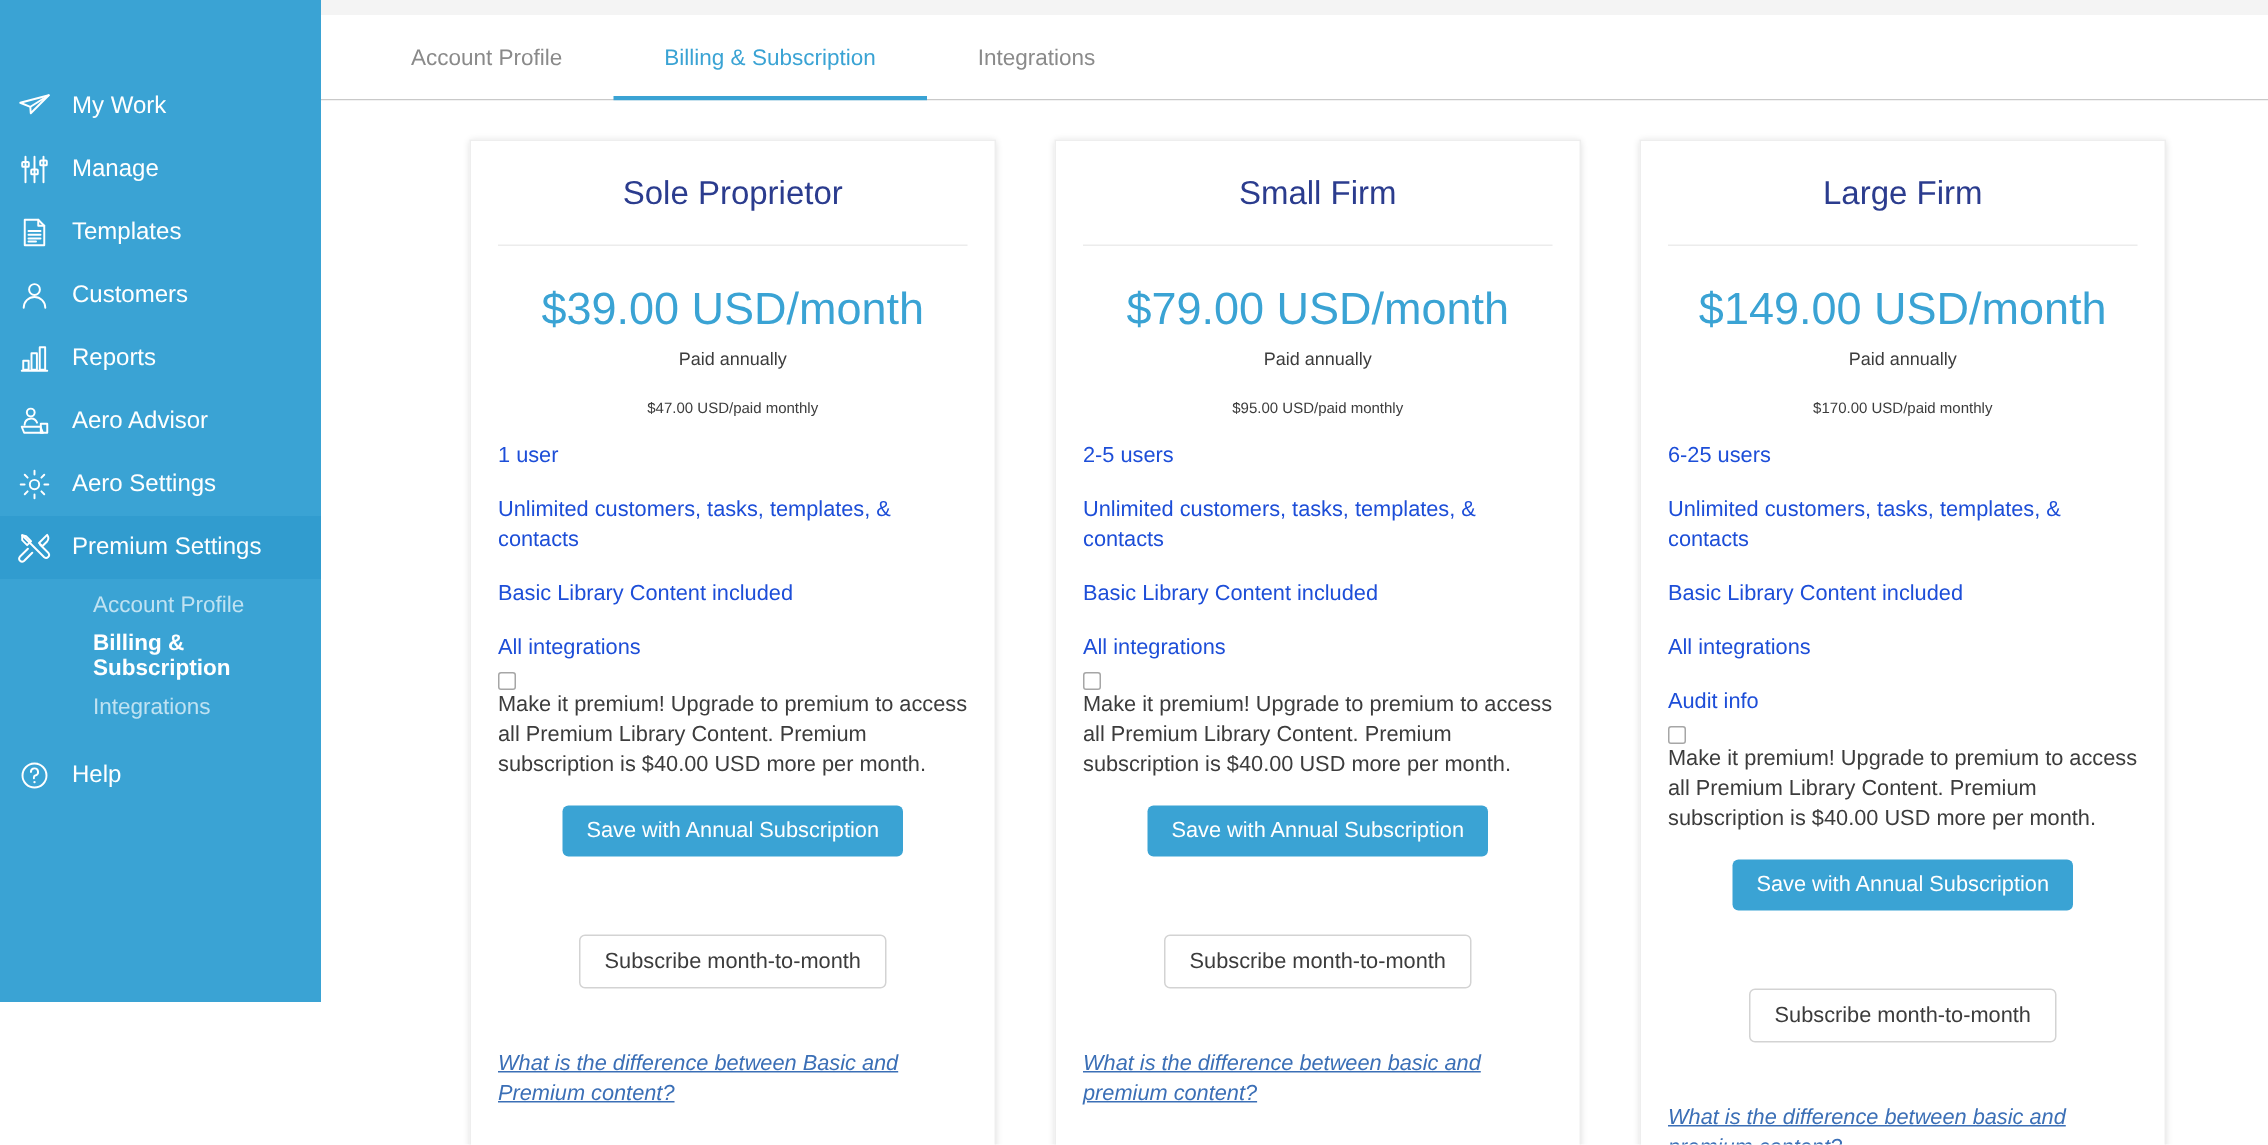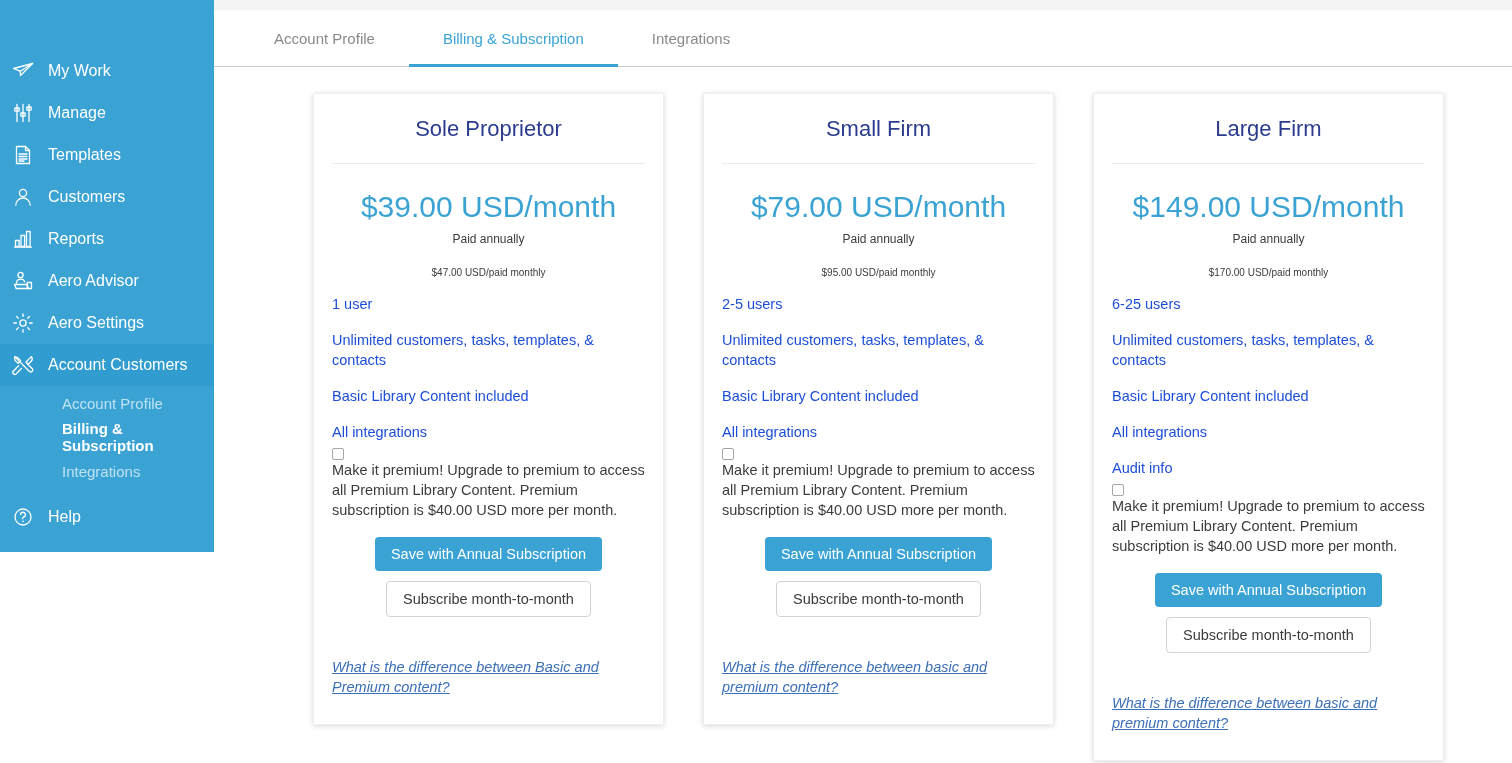--- a/index.html
+++ b/index.html
@@ -7,21 +7,21 @@
   html, body {
     width: 1512px; height: 763px;
     overflow: hidden;
     font-family: "Liberation Sans", sans-serif;
     background: #ffffff;
   }
   #app { display: flex; width: 1512px; height: 763px; }
 
   
   .sidebar {
-    width: 214px; flex: 0 0 214px; height: 552px;
+    width: 214px; flex: 0 0 214px; height: 668px;
     background: #3aa3d4;
     padding-top: 50px;
     position: relative;
   }
   .nav-item {
     display: flex; align-items: center;
     height: 42px;
     padding-left: 6px;
     color: #ffffff;
     font-size: 16px;
@@ -151,21 +151,21 @@
     background: #ffffff;
     margin-top: 3px;
     margin-right: 10px;
     cursor: pointer;
   }
   .premium-text {
     font-size: 14.5px;
     color: #3c3c3c;
     line-height: 1.38;
   }
-  .btn-wrap { display: flex; flex-direction: column; align-items: center; }
+  .btn-wrap { display: flex; flex-direction: column; align-items: center; gap: 42px; }
   .btn-primary {
     margin-top: 17px;
     background: #3aa3d4;
     color: #ffffff;
     border: none;
     border-radius: 4px;
     font-size: 14.5px;
     font-family: "Liberation Sans", sans-serif;
     padding: 9px 16px;
     cursor: pointer;
@@ -270,21 +270,21 @@
         </div>
         <div class="nav-item active">
           <span class="nav-icon">
             <svg width="22" height="22" viewBox="0 0 22 22">
               <path d="M2.8 2.8 12 12M12 12l5.5 5.5a2 2 0 0 0 2.8-2.8L14.8 9.2" fill="none" stroke="#ffffff" stroke-width="1.3" stroke-linecap="round" stroke-linejoin="round"></path>
               <path d="M2.8 2.8v3.3l3.3 3.3 2.6-2.6L5.4 3.5z" fill="none" stroke="#ffffff" stroke-width="1.3" stroke-linecap="round" stroke-linejoin="round"></path>
               <path d="M19.4 2.6 14 8l2.2 2.2 3.2-3.2a3.6 3.6 0 0 0 0-4.4z" fill="none" stroke="#ffffff" stroke-width="1.3" stroke-linecap="round" stroke-linejoin="round"></path>
               <path d="M9.5 14.5 4 20a2 2 0 0 1-2.8-2.8l5.4-5.4" fill="none" stroke="#ffffff" stroke-width="1.3" stroke-linecap="round" stroke-linejoin="round"></path>
             </svg>
           </span>
-          <span class="nav-label">Account Customers</span>
+          <span class="nav-label">Premium Settings</span>
         </div>
       </div>
     <div id="sub-items">
         <div class="subnav-item">Account Profile</div>
         <div class="subnav-item current">Billing &amp; Subscription</div>
         <div class="subnav-item">Integrations</div>
       </div>
     <div class="nav-spacer"></div>
     <div class="nav-item">
       <span class="nav-icon">

